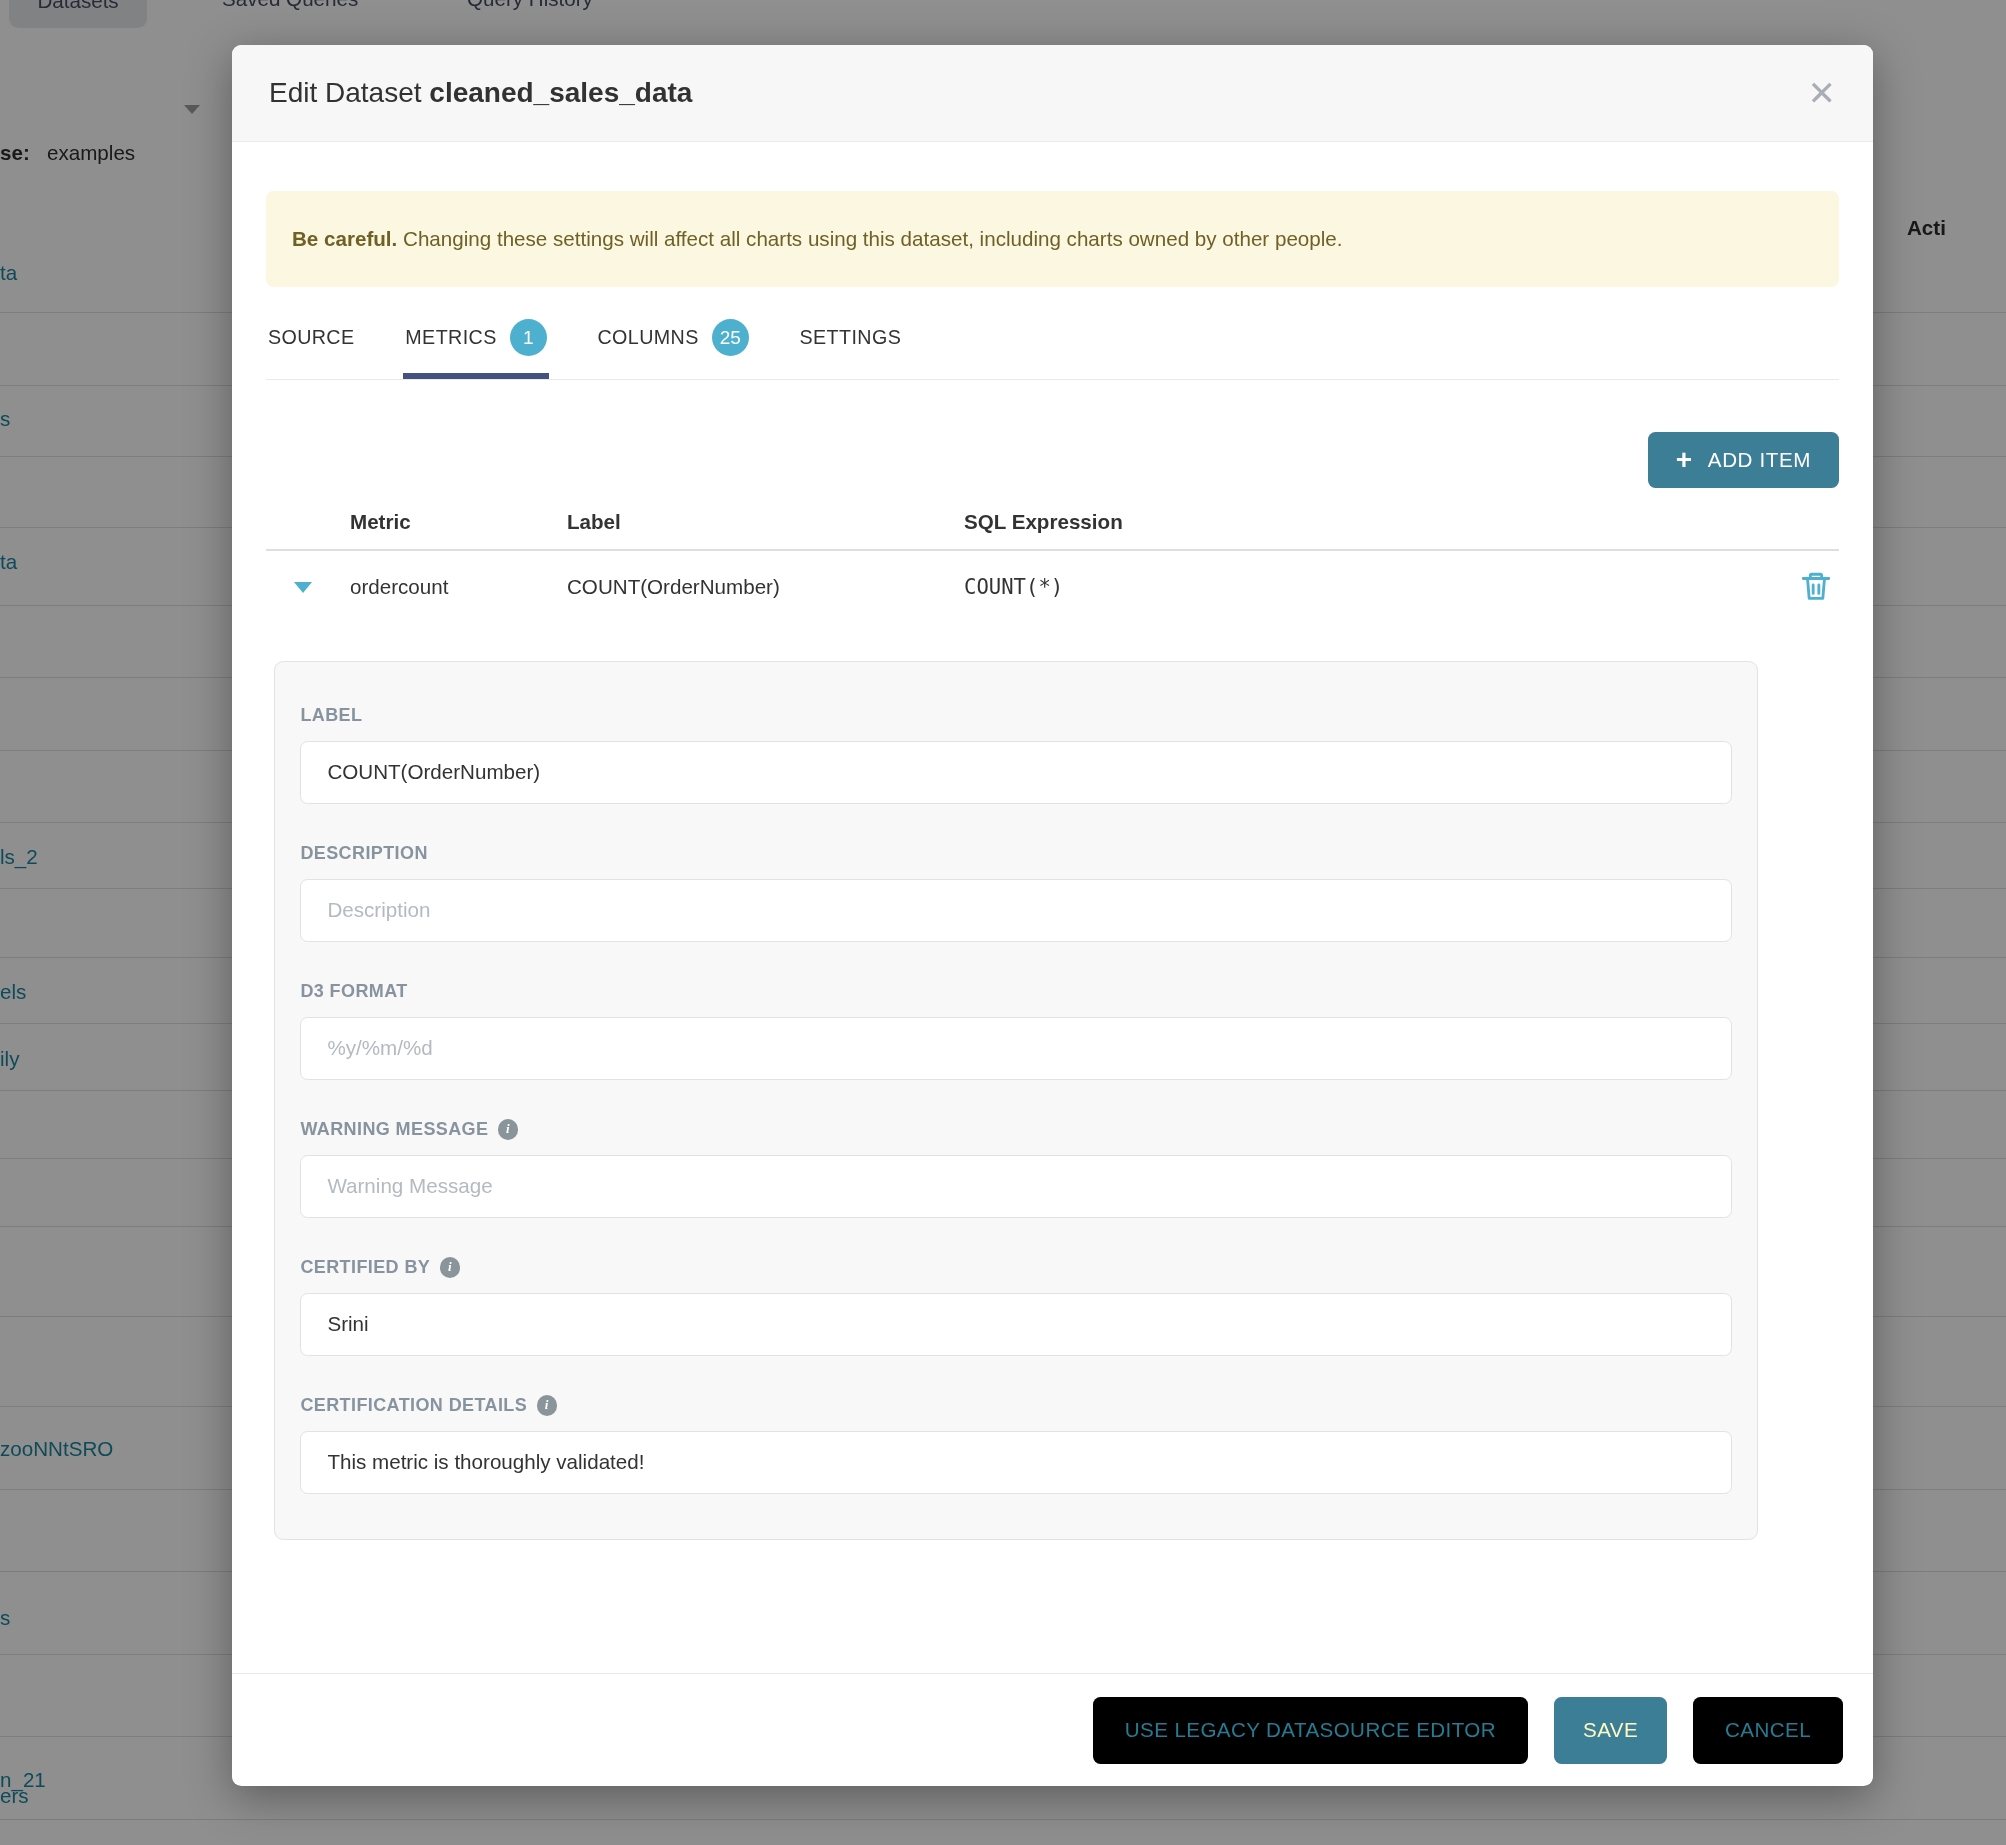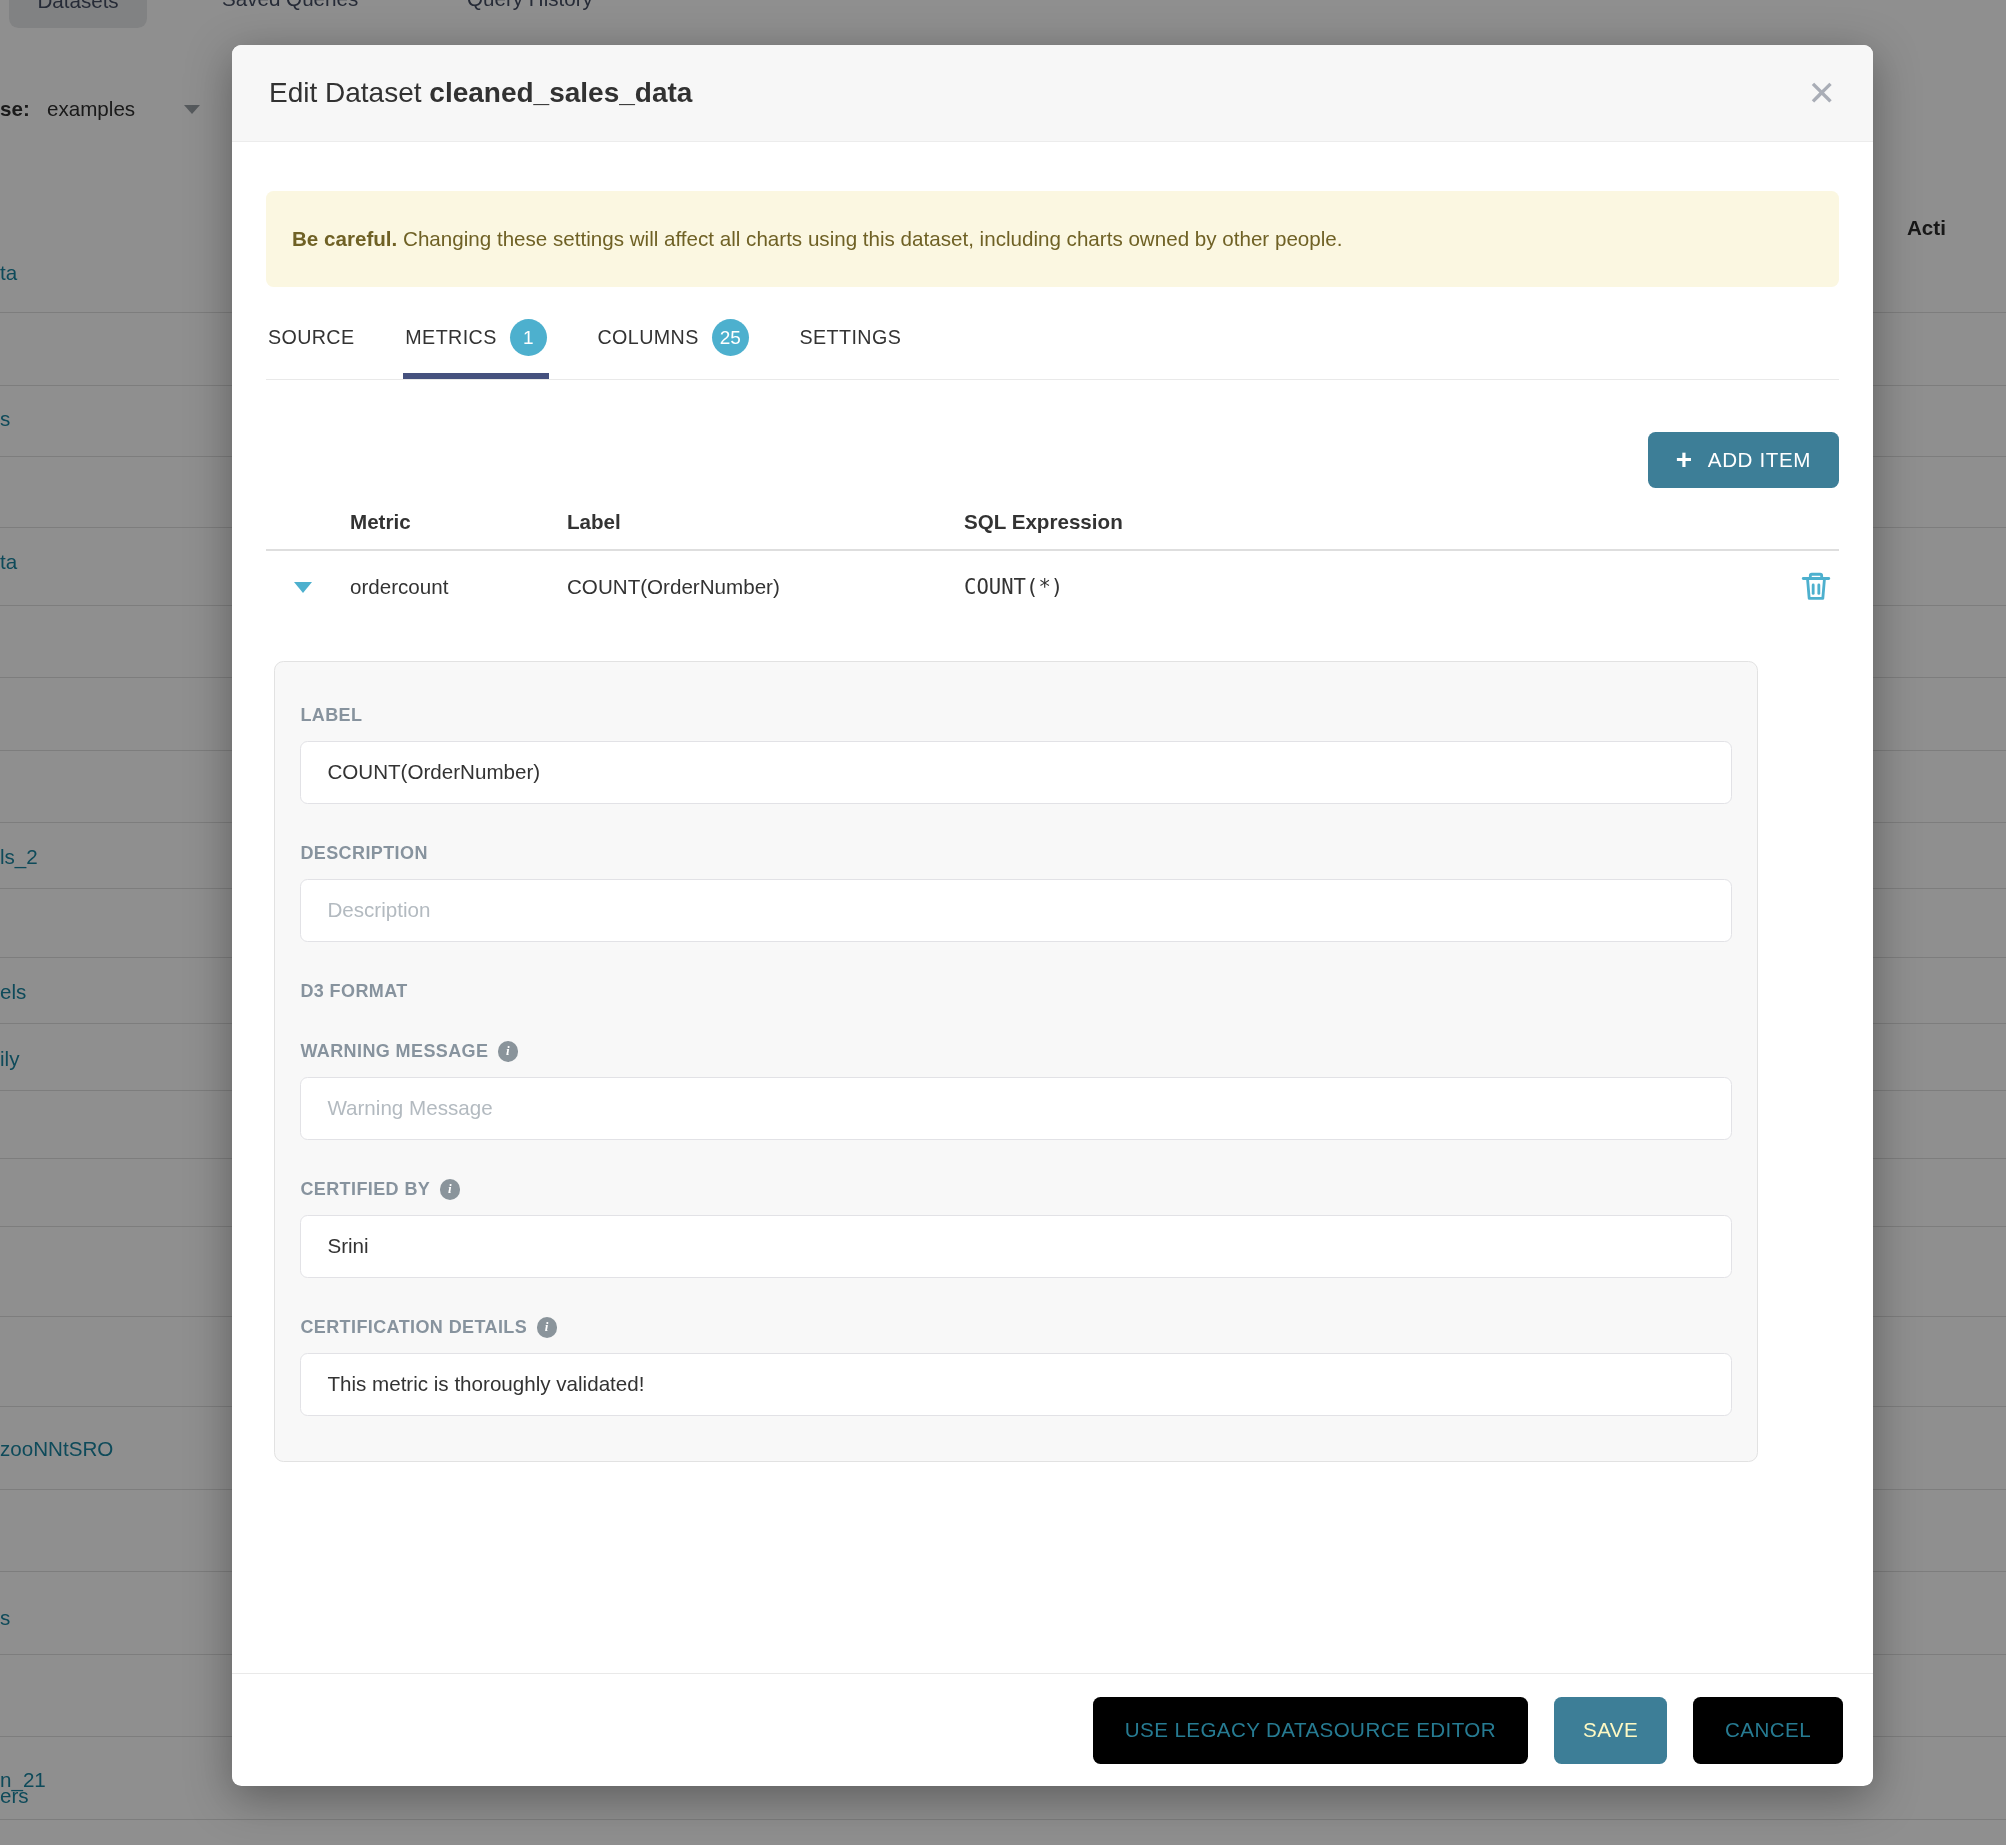--- a/index.html
+++ b/index.html
@@ -4,21 +4,21 @@
 <style>
   html,body{margin:0;padding:0;}
   body{
     width:2007px;height:1846px;position:relative;overflow:hidden;
     font-family:"Liberation Sans",sans-serif;background:#fff;
   }
   
   .bg-page{position:absolute;inset:0;background:#ffffff;}
   .bg-toptab{position:absolute;color:#454e63;font-size:20.6px;font-weight:500;white-space:nowrap;}
   .bg-toptab.pill{background:#e7e8ea;border-radius:9.4px;padding:15px 28px;}
-  .bg-dblabel{position:absolute;font-size:20.6px;color:#2f2f2f;}
+  .bg-dblabel{position:absolute;font-size:20.6px;color:#2f2f2f;margin-top:44px;}
   .bg-caret-down{position:absolute;width:0;height:0;border-left:8.4px solid transparent;border-right:8.4px solid transparent;border-top:9.4px solid #9aa0a6;}
   .bg-sep{position:absolute;left:0;width:100%;height:0.9px;background:#dfdfdf;}
   .bg-frag{position:absolute;font-size:20.6px;color:#1a85a0;white-space:nowrap;}
   .bg-actions{position:absolute;font-size:20.6px;font-weight:700;color:#2b2b2b;}
   
   .overlay{position:absolute;inset:0;background:rgba(0,0,0,0.44);z-index:5;}
   
   .modal{
     position:absolute;left:232px;top:45px;width:1641px;height:1741px;z-index:10;
     background:#fff;border-radius:9.4px;box-shadow:0 11.2px 45px rgba(0,0,0,0.35);
@@ -227,20 +227,21 @@
         <div class="flabel">
             <span>DESCRIPTION</span>
           </div>
         <input class="finput" placeholder="Description" style="">
       </div>
 
       <div class="field">
         <div class="flabel">
             <span>D3 FORMAT</span>
           </div>
+        <input class="finput" placeholder="%y/%m/%d" style="">
       </div>
 
       <div class="field">
         <div class="flabel">
           <span>WARNING MESSAGE</span>
           <span class="info-i">i</span>
         </div>
         <input class="finput" placeholder="Warning Message" style="">
       </div>
 

